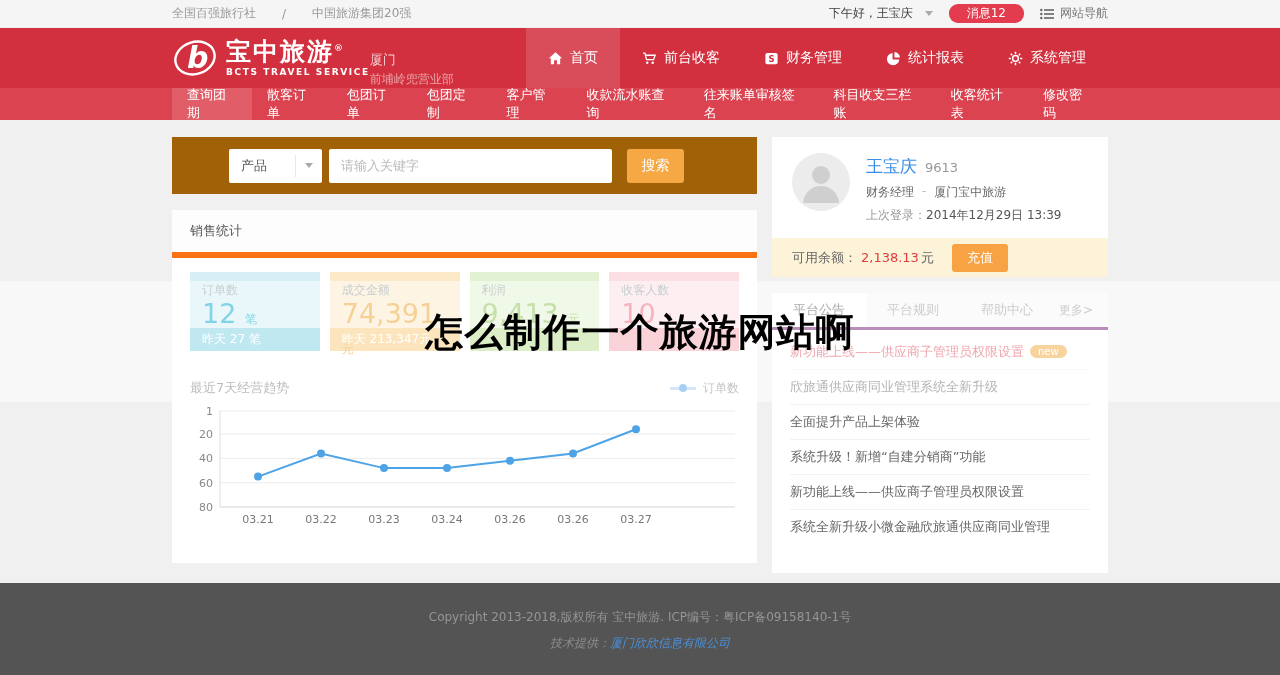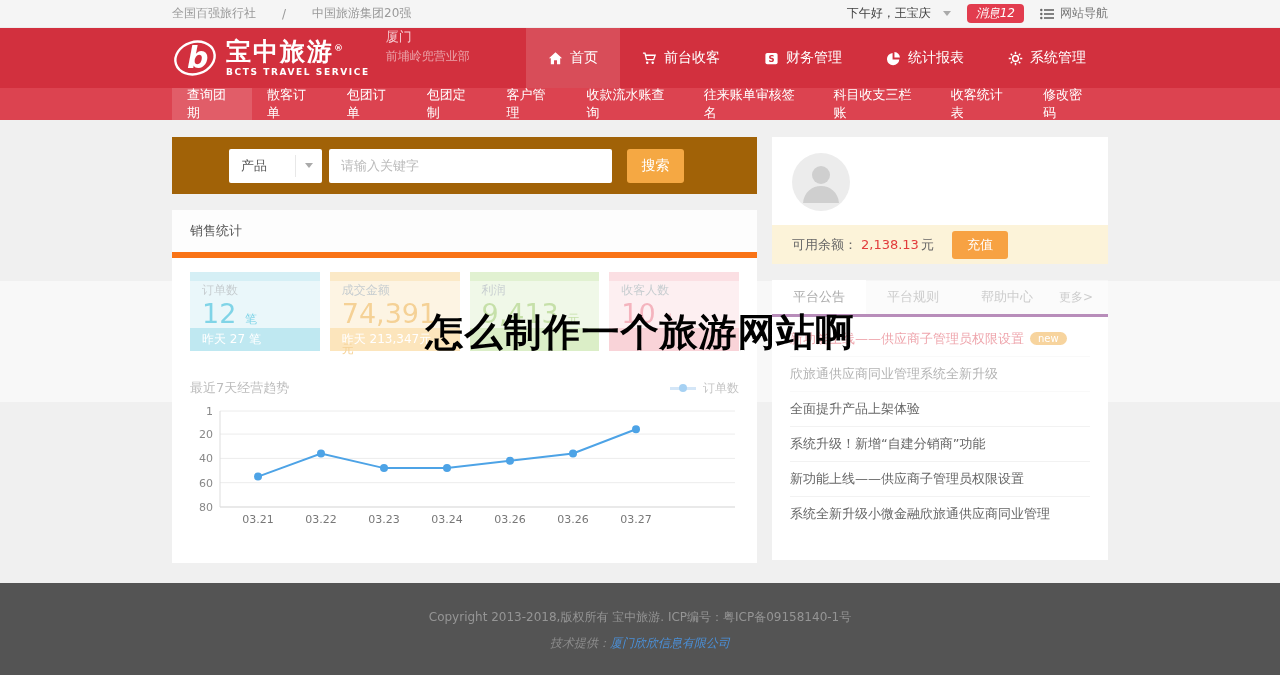--- a/index.html
+++ b/index.html
@@ -7,31 +7,31 @@
   body { font-family:"DejaVu Sans","Liberation Sans",sans-serif; background:#f0f0f0; position:relative; font-size:13px; color:#666; }
   .container { width:936px; margin:0 auto; }
 
   
   .topbar { height:28px; background:#f5f5f5; border-bottom:1px solid #ededed; }
   .topbar .container { display:flex; align-items:center; height:100%; font-size:12px; color:#999; }
   .topbar-left { display:flex; align-items:center; gap:26px; }
   .topbar-right { margin-left:auto; display:flex; align-items:center; gap:16px; }
   .greeting { display:flex; align-items:center; gap:12px; color:#404040; cursor:pointer; }
   .caret-down { width:0; height:0; border-left:4px solid transparent; border-right:4px solid transparent; border-top:5px solid #aaa; display:inline-block; }
-  .msg-badge { background:#e23c4e; color:#fff; border-radius:4px; padding:1px 9px; font-size:12px; cursor:pointer;font-style:italic; }
+  .msg-badge { background:#e23c4e; color:#fff; border-radius:9px; padding:1px 18px; font-size:12px; cursor:pointer; }
   .site-nav { display:flex; align-items:center; gap:6px; color:#777; cursor:pointer; }
 
   
   .header { height:60px; background:#d2303e; }
   .header .container { display:flex; align-items:stretch; height:100%; }
   .brand { display:flex; align-items:center; gap:8px; }
   .brand-title { font-size:25px; font-weight:bold; color:#fff; letter-spacing:2px; line-height:1; }
   .brand-title sup { font-size:9px; }
   .brand-sub { font-size:9px; color:#fff; letter-spacing:1.6px; margin-top:3px; font-weight:bold; }
-  .branch { margin-left:16px; display:flex; flex-direction:column; justify-content:flex-start; gap:2px; }
+  .branch { display:flex; flex-direction:column; justify-content:flex-end; gap:2px; }
   .branch-city { font-size:13px; color:#f6cdd2; }
   .branch-dept { font-size:12px; color:rgba(255,255,255,.55); }
   .main-nav { margin-left:auto; display:flex; align-items:stretch; }
   .nav-item { display:flex; align-items:center; gap:7px; padding:0 22px; color:#fff; font-size:14px; cursor:pointer; }
   .nav-item.active { background:rgba(255,255,255,.14); }
   .nav-icon { display:inline-flex; color:#fff; }
 
   
   .subnav { height:32px; background:#dc4350; }
   .subnav .container { display:flex; height:100%; }
@@ -317,20 +317,34 @@
 
     <div class="col-right">
       <div class="profile-card">
         <div class="profile-top">
           <div class="avatar">
             <svg width="58" height="58" viewBox="0 0 58 58">
               <circle cx="29" cy="22" r="9" fill="#cfcfcf"></circle>
               <path d="M11 50c1-11 9-17 18-17s17 6 18 17z" fill="#cfcfcf"></path>
             </svg>
           </div>
+          <div class="p-info">
+            <div class="p-name-row">
+              <span class="p-name">王宝庆</span>
+              <span class="p-code">9613</span>
+            </div>
+            <div class="p-role">
+              <span>财务经理</span>
+              <span style="color:#bbb;">-</span>
+              <span>厦门宝中旅游</span>
+            </div>
+            <div class="p-login">
+              <span>上次登录：</span><b>2014年12月29日 13:39</b>
+            </div>
+          </div>
         </div>
         <div class="balance-strip">
           <span>可用余额：</span>
           <span class="balance-num">2,138.13</span>
           <span>元</span>
           <button class="recharge-btn">充值</button>
         </div>
       </div>
 
       <div class="ann-card">

